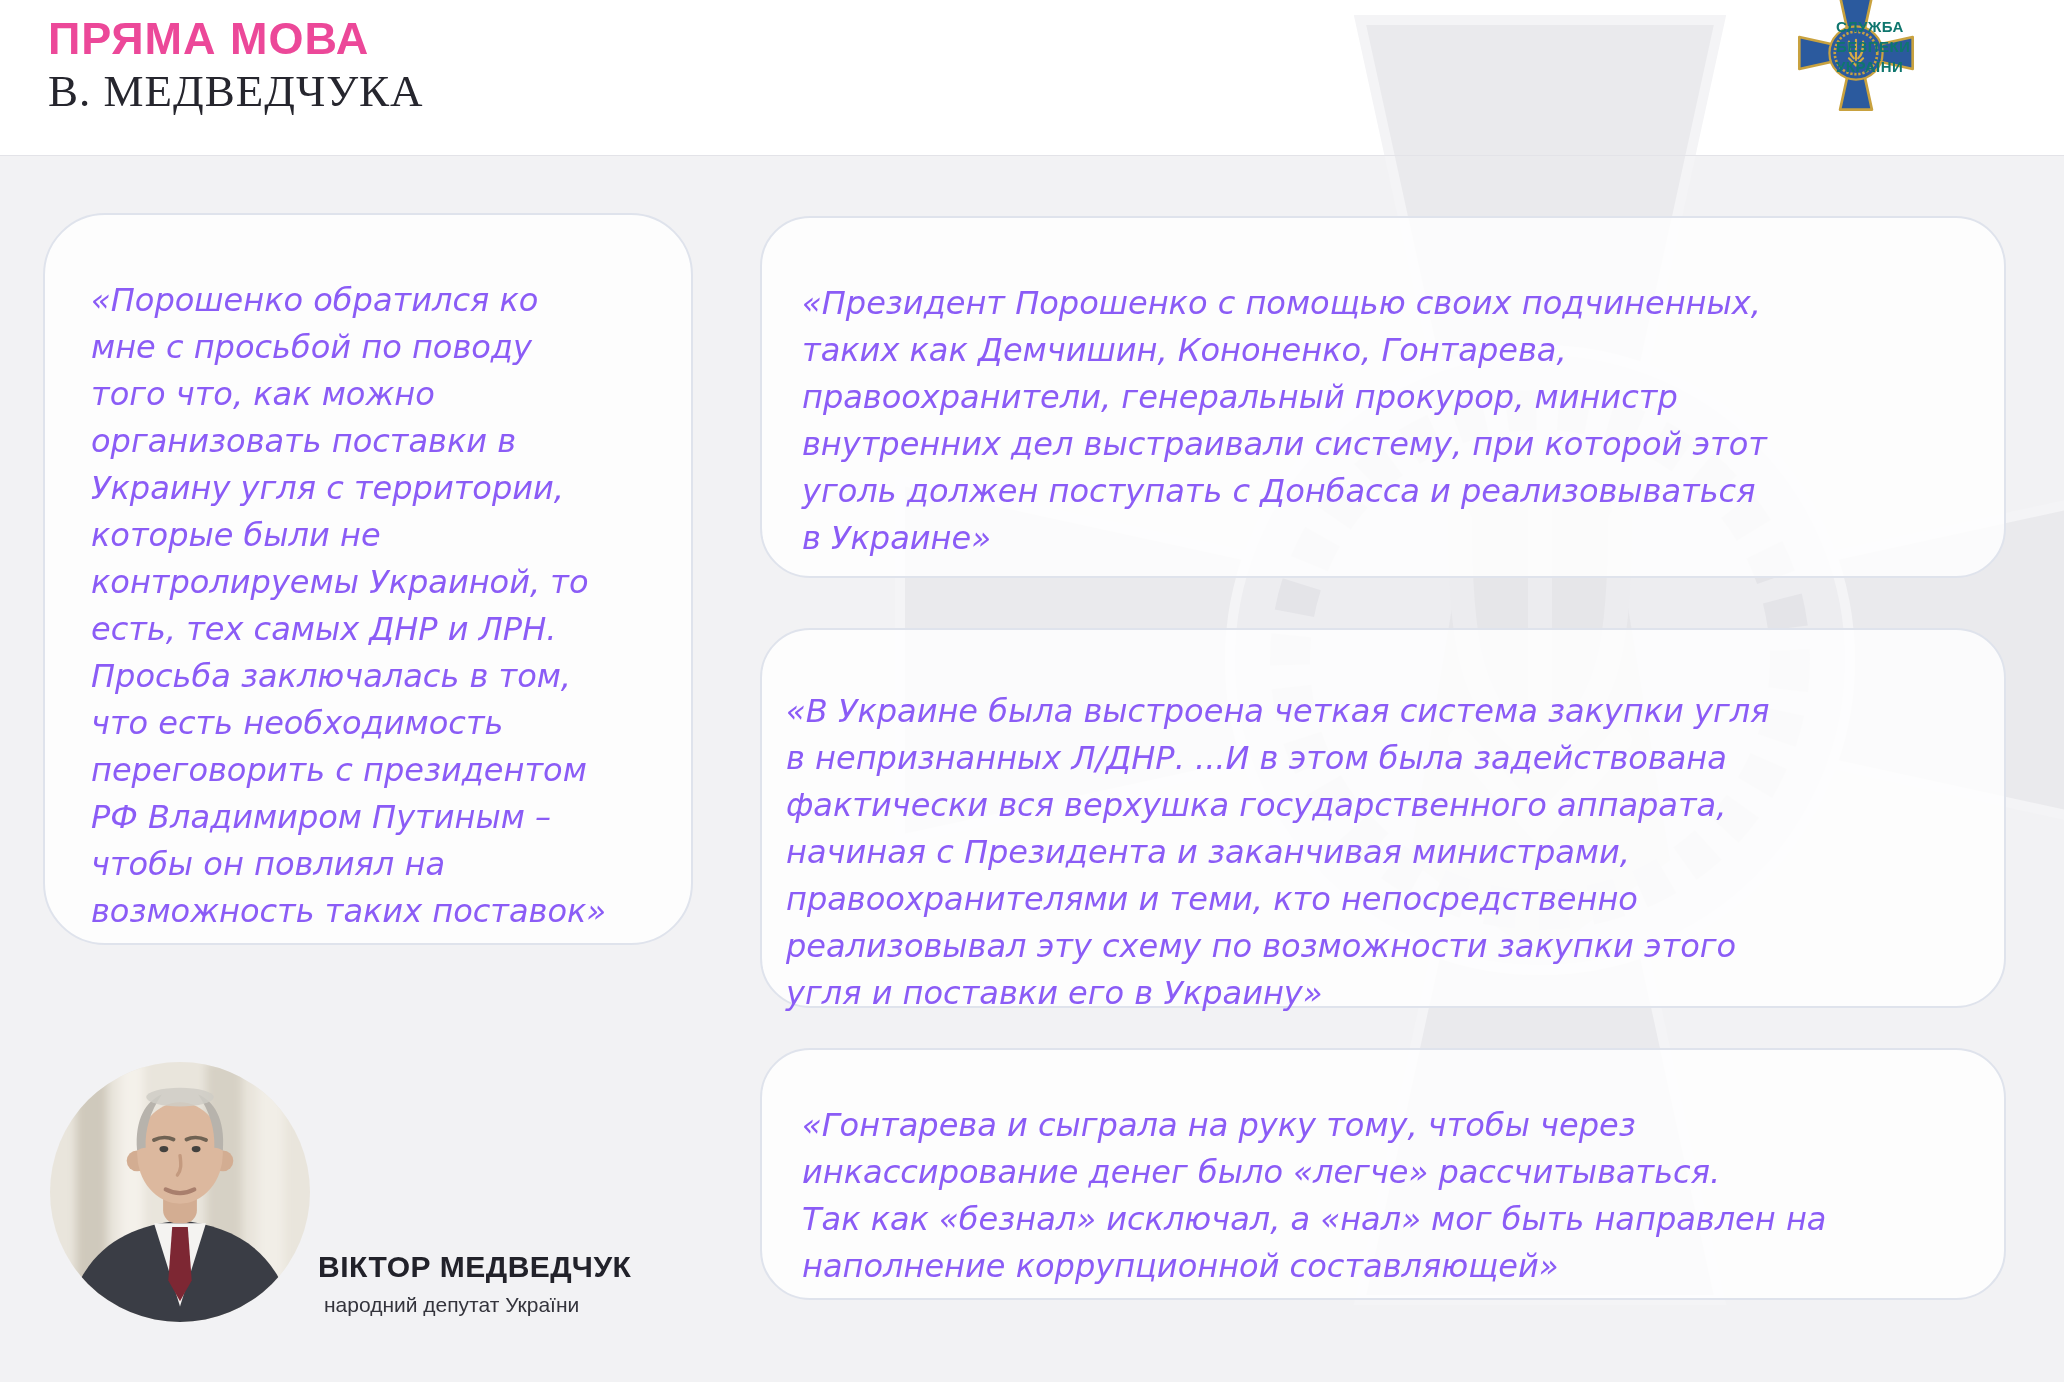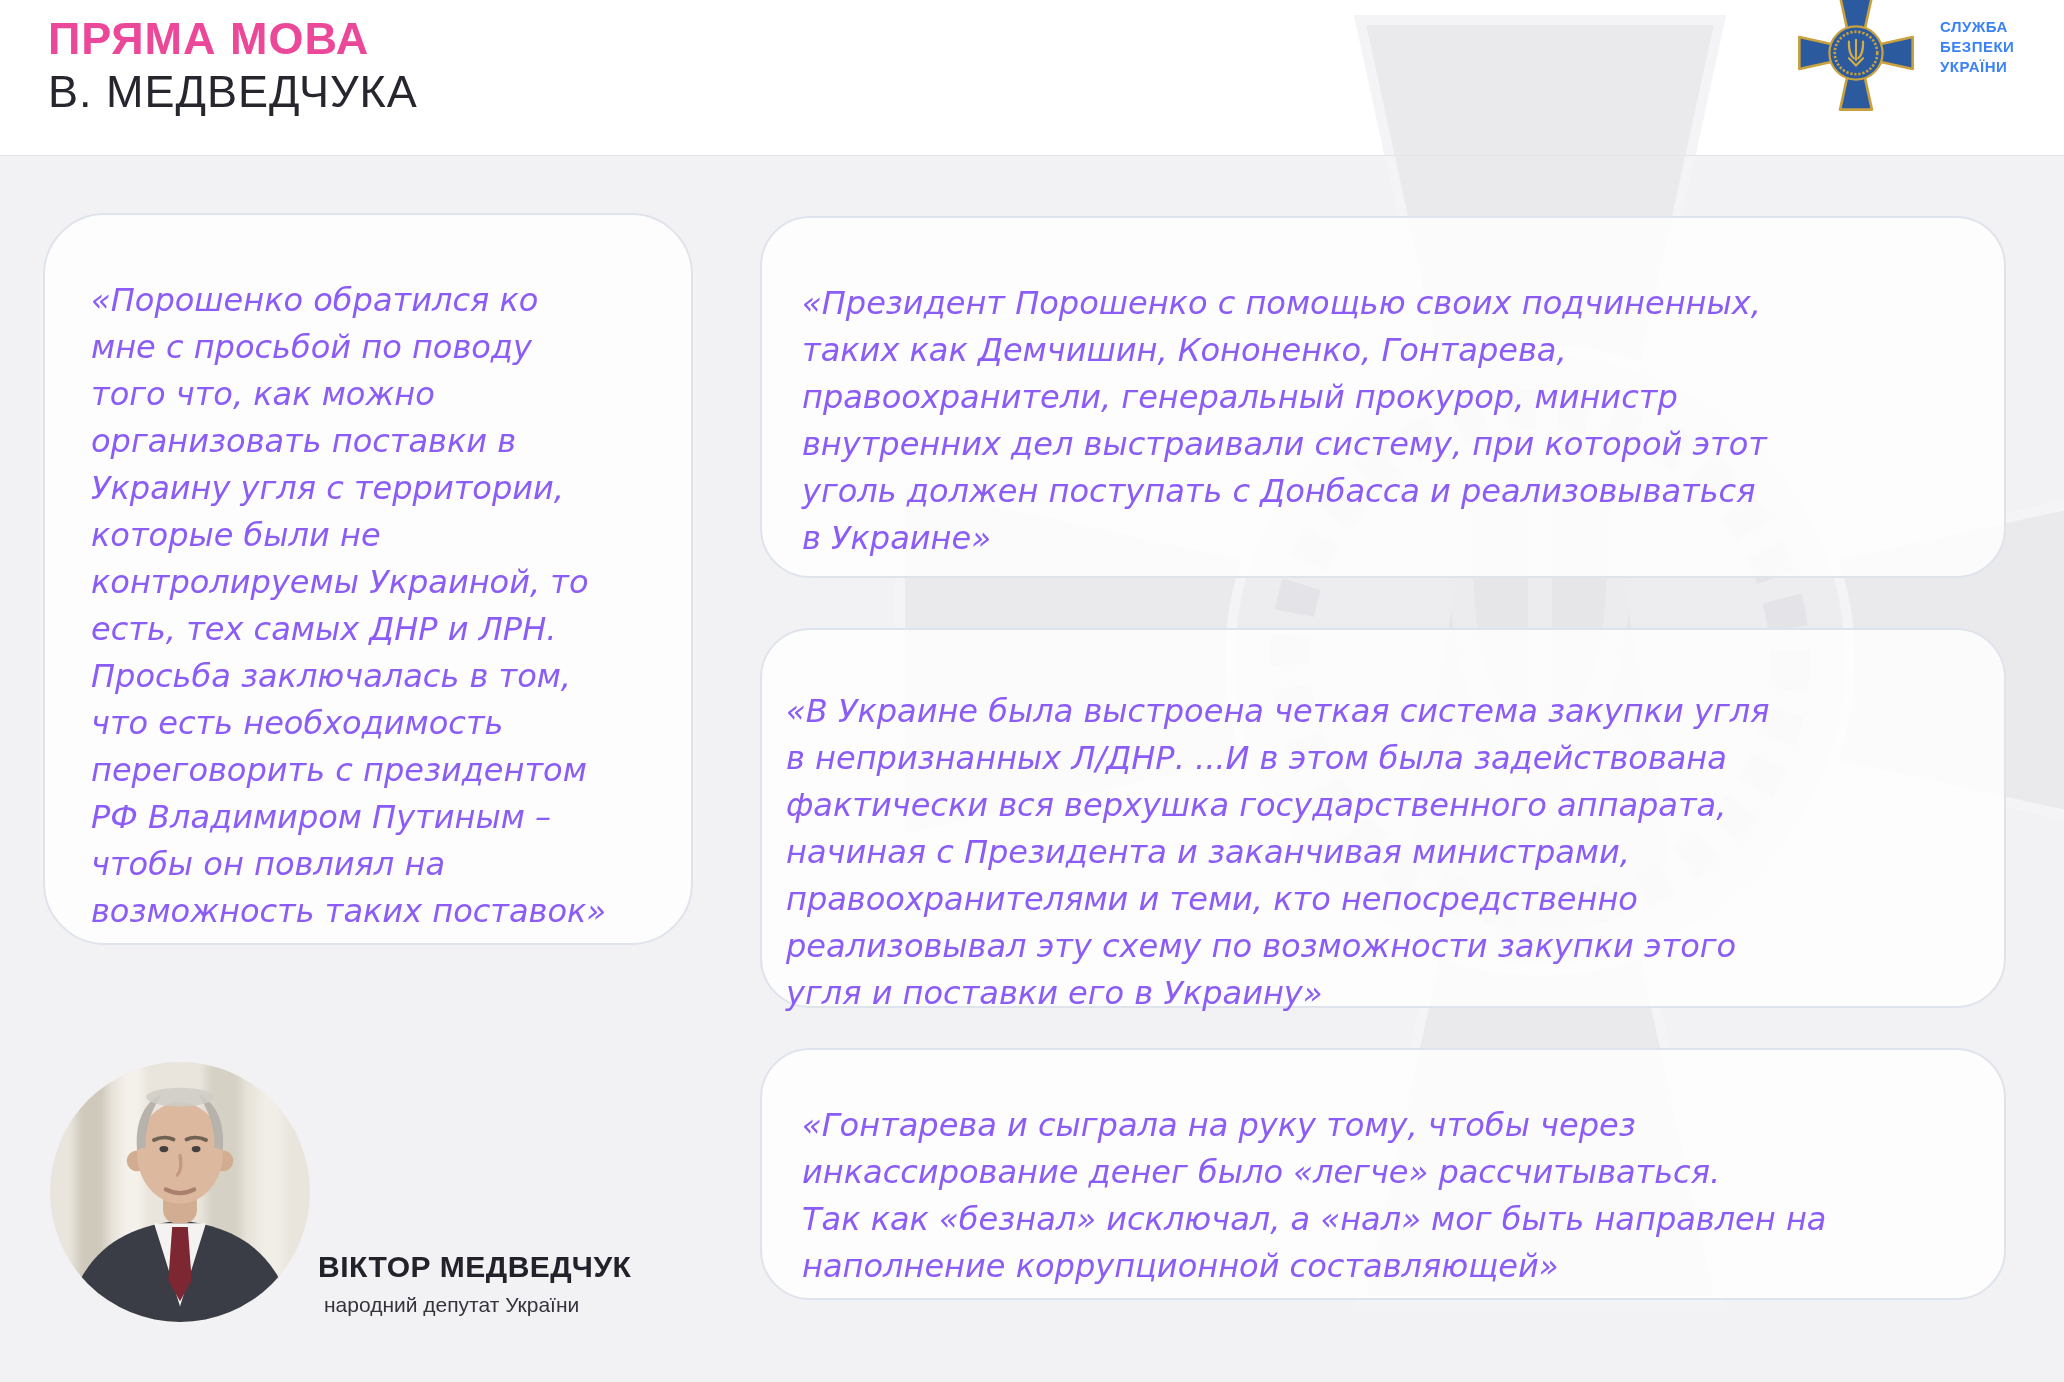--- a/index.html
+++ b/index.html
@@ -9,26 +9,26 @@
   }
   .content-bg{position:absolute;left:0;top:156px;width:2064px;height:1226px;background:#f2f2f4;z-index:0;}
   .header-line{position:absolute;left:0;top:155px;width:2064px;height:1px;background:#e3e3e8;z-index:2;}
 
   
   .watermark{position:absolute;left:840px;top:-120px;width:1400px;height:1560px;z-index:1;}
 
   
   .title-block{position:absolute;left:48px;top:12px;z-index:3;line-height:1.18;}
   .title-line1{font-size:45px;font-weight:bold;letter-spacing:1px;color:#ec4899;font-family:"Liberation Sans",sans-serif;}
-  .title-line2{font-size:45px;font-weight:500;letter-spacing:1px;color:#26262e;font-family:Liberation Sans, sans-serif;}
+  .title-line2{font-size:45px;font-weight:500;letter-spacing:1px;color:#26262e;font-family:Liberation Serif, serif;}
 
   .sbu-emblem{position:absolute;left:1794px;top:-10px;width:124px;height:126px;z-index:3;}
-  .sbu-textblock{position:absolute;left:1940px;top:17px;z-index:3;
+  .sbu-textblock{position:absolute;left:1836px;top:17px;z-index:3;
     font-family:"Liberation Sans",sans-serif;font-weight:bold;font-size:15px;line-height:20px;
-    letter-spacing:0.5px;color:#3b82f6;}
+    letter-spacing:0.5px;color:#0f766e;}
 
   
   .card{
     position:absolute;background:rgba(255,255,255,0.82);
     border:2px solid #dfe3ec;box-sizing:border-box;z-index:2;
   }
   .quote{
     margin:12px;font-style:italic;color:#8b5cf6;white-space:pre-line;
     font-size:32px;line-height:47px;font-family:"DejaVu Sans",sans-serif;
   }

